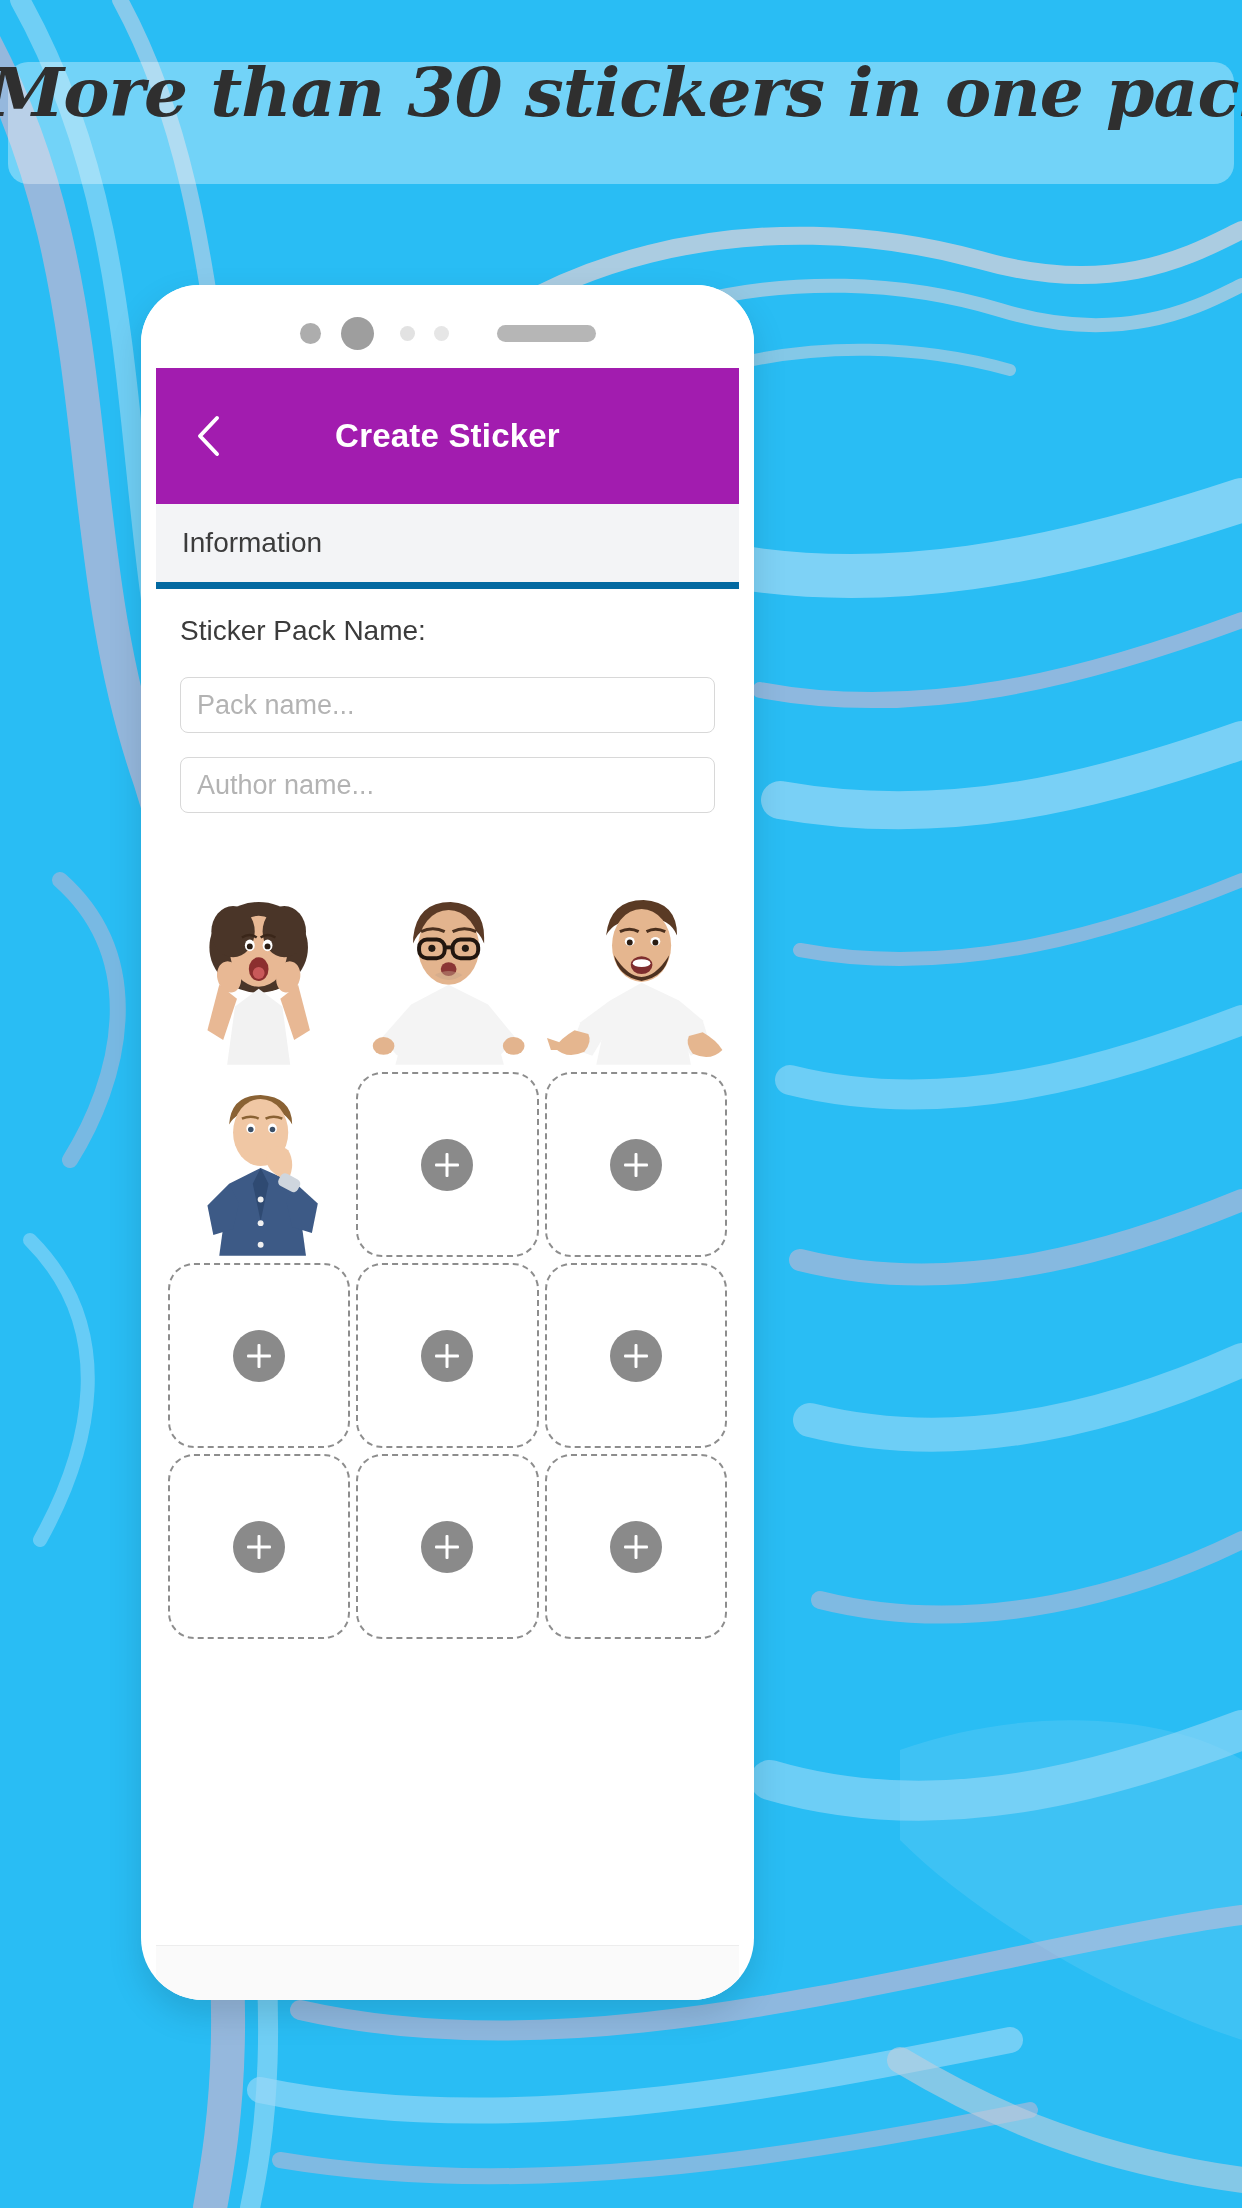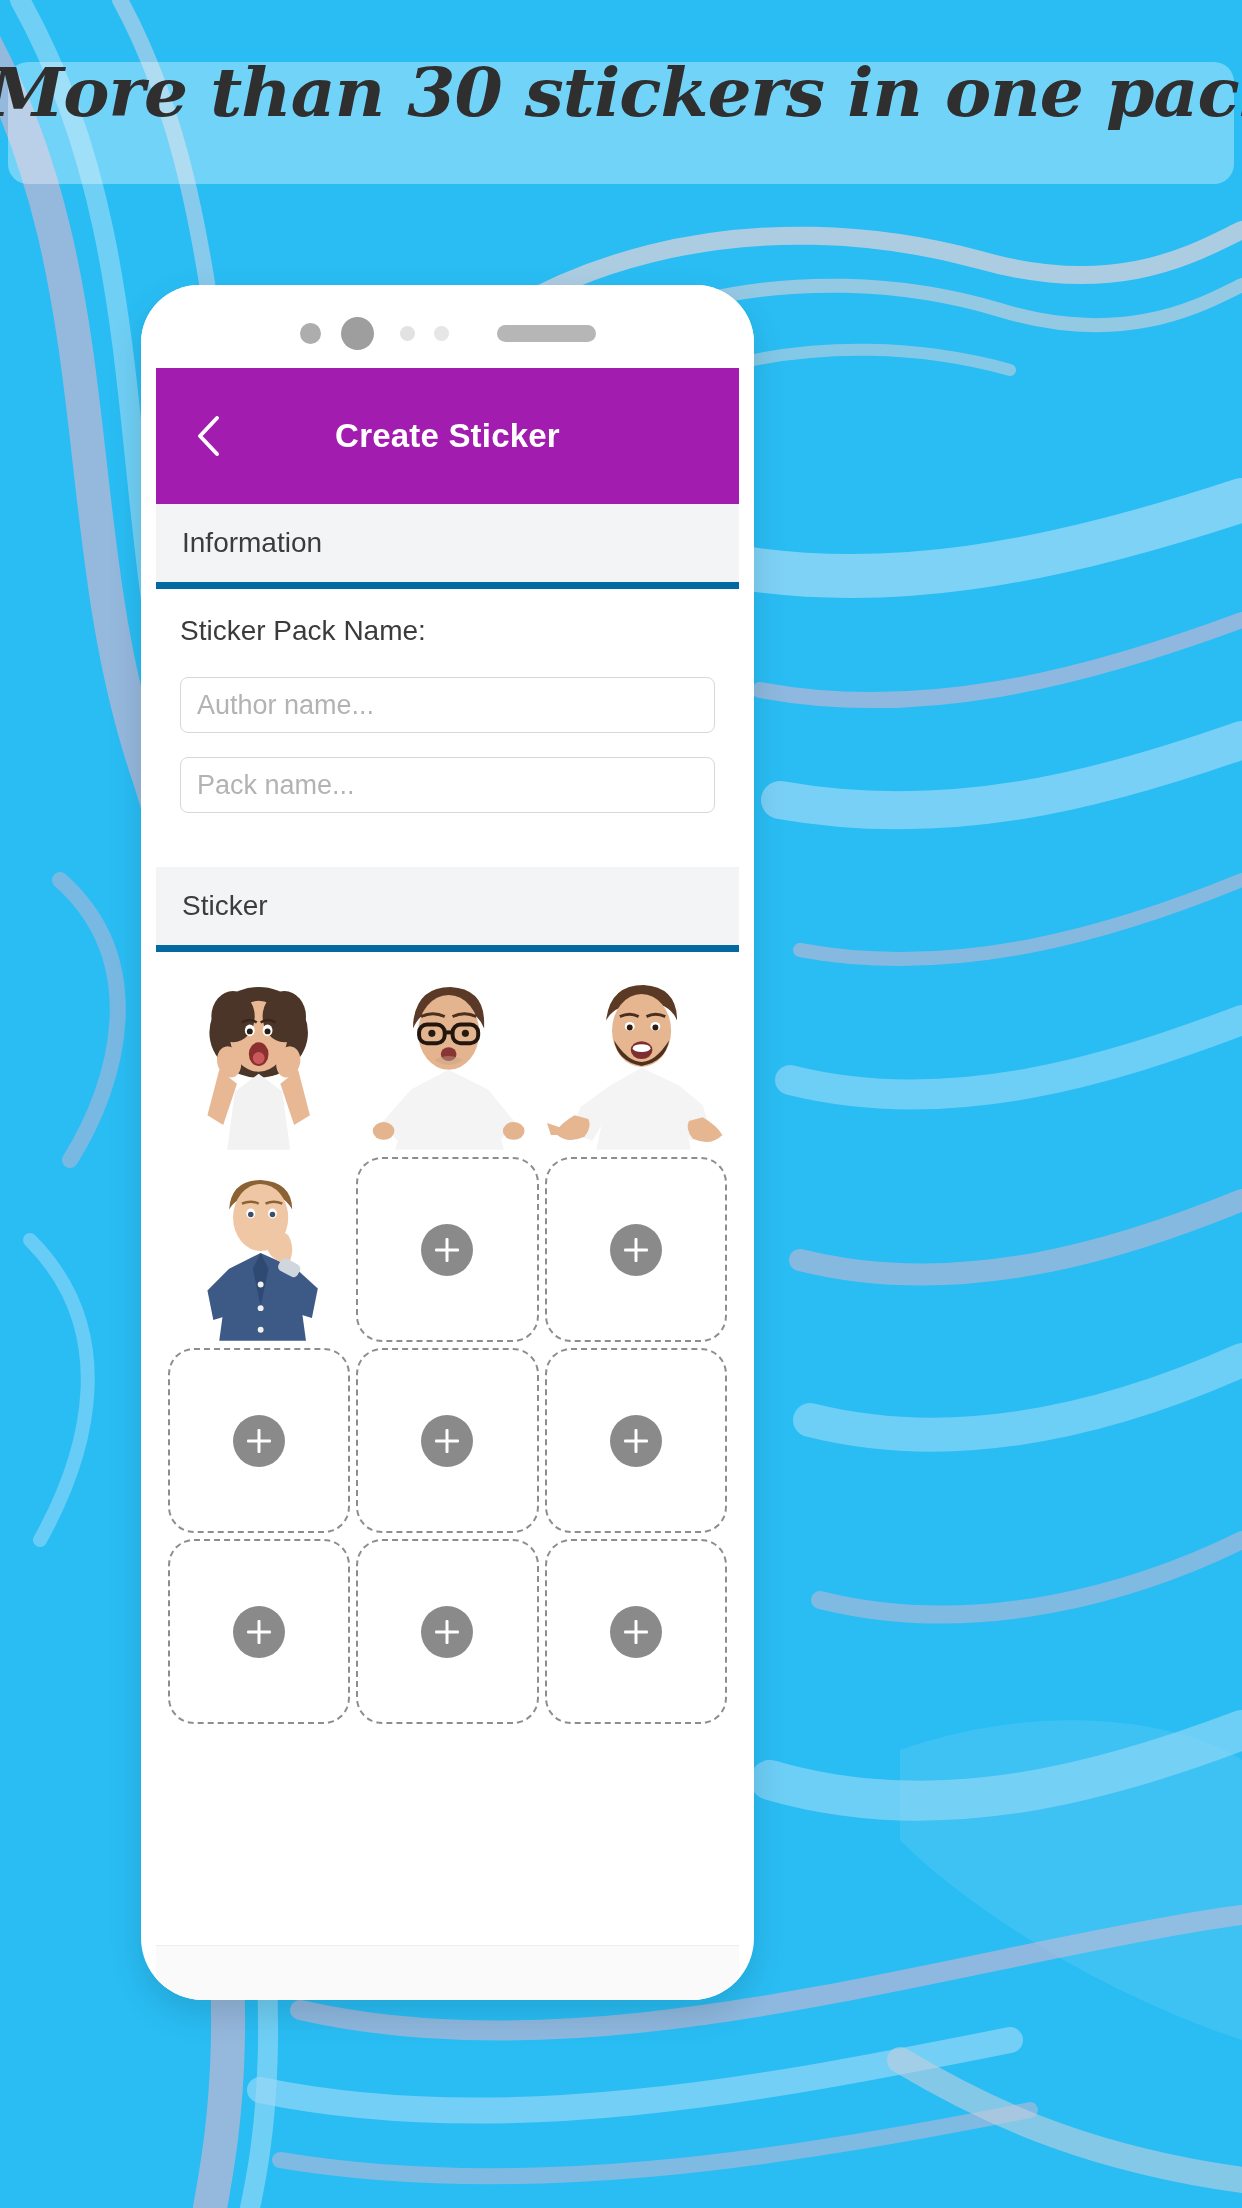--- a/index.html
+++ b/index.html
@@ -257,26 +257,25 @@
         </svg>
       </div>
       <div class="appbar-title">Create Sticker</div>
     </div>
 
     <div class="section-head">Information</div>
 
     <div class="info-body">
       <div class="fields">
         <div class="field-label">Sticker Pack Name:</div>
+        <input class="text-input" type="text" placeholder="Pack name..." style="">
         <input class="text-input" type="text" placeholder="Author name..." style="">
-        <input class="text-input" type="text" placeholder="Pack name..." style="">
       </div>
     </div>
 
-    <div class="section-head">Sticker</div>
 
     <div class="sticker-grid">
 
       <div class="cell cell-photo">
         <svg viewBox="0 0 185 185">
           <rect width="185" height="185" fill="#ffffff"></rect>
           <ellipse cx="92" cy="66" rx="50" ry="46" fill="#4a3528"></ellipse>
           <ellipse cx="92" cy="70" rx="29" ry="36" fill="#e8b894"></ellipse>
           <ellipse cx="66" cy="50" rx="22" ry="26" fill="#4a3528"></ellipse>
           <ellipse cx="118" cy="50" rx="22" ry="26" fill="#4a3528"></ellipse>

